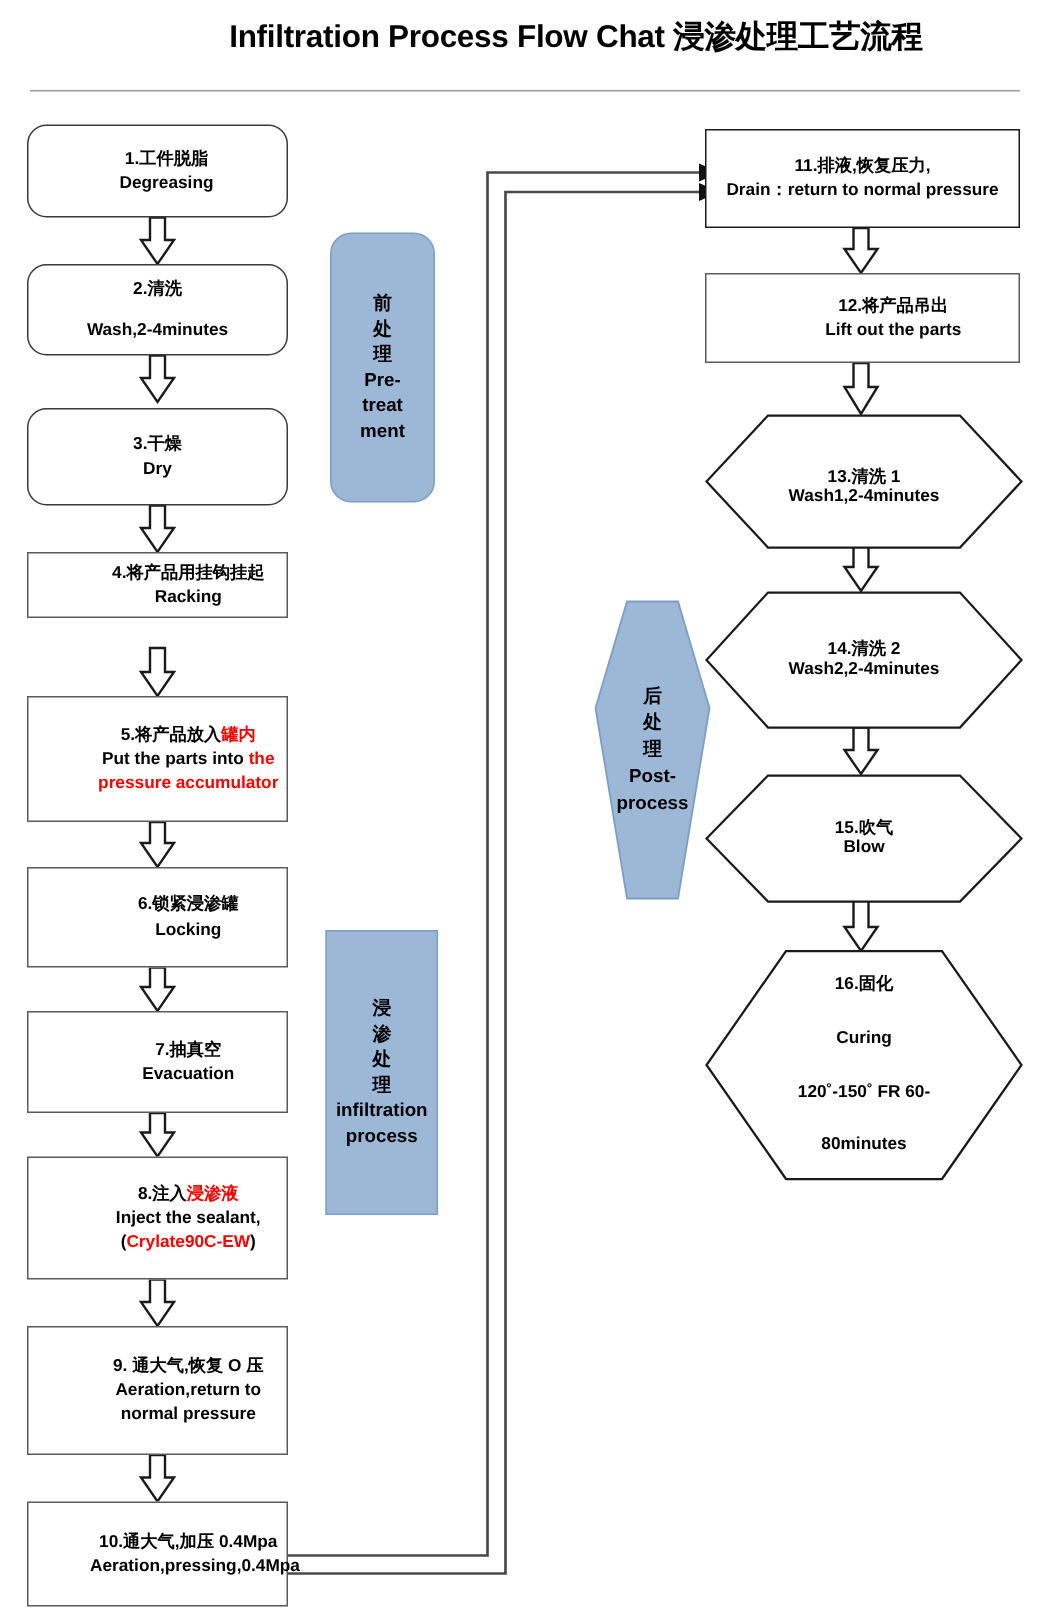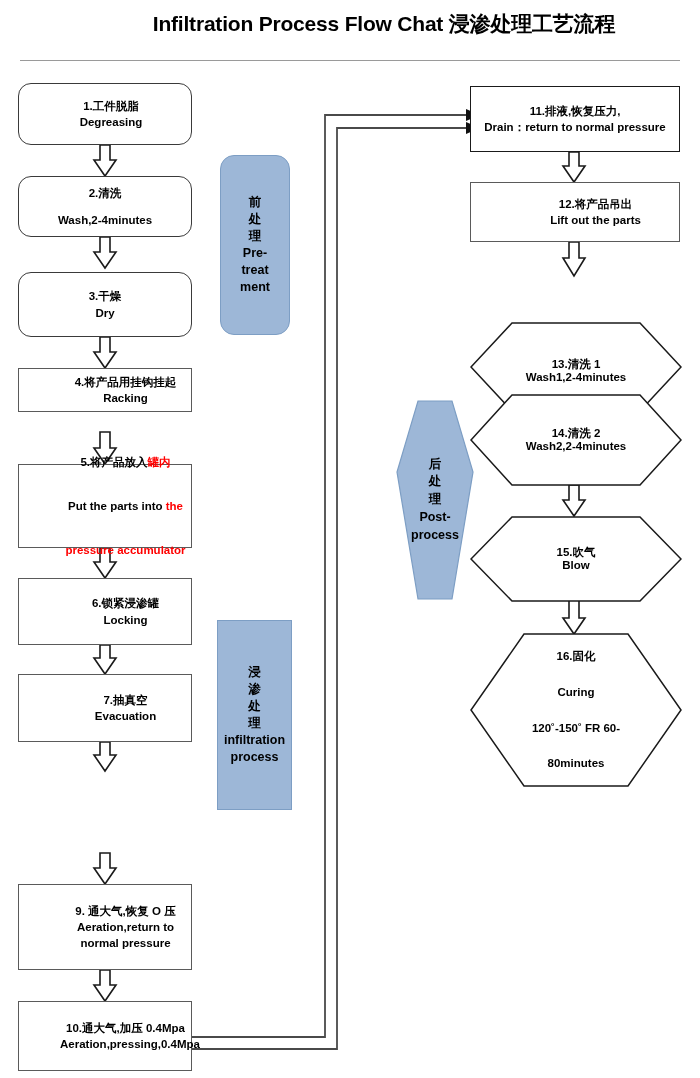--- a/index.html
+++ b/index.html
@@ -128,36 +128,41 @@
   <div class="node rounded" style="left:18px;top:272px;width:174px;height:65px;">
     <span class="ln">3.干燥</span>
     <span class="ln">Dry</span>
   </div>
 
   <div class="node rect" style="left:18px;top:368px;width:174px;height:44px;">
     <span class="ln">4.将产品用挂钩挂起</span>
     <span class="ln">Racking</span>
   </div>
 
-  <div class="node rect" style="left:18px;top:464px;width:174px;height:84px;gap:28px;">
+  <div class="node rect" style="left:18px;top:464px;width:174px;height:84px;">
     <span class="ln"><span>5.将产品放入</span><span class="redtxt">罐内</span></span>
     <span class="ln"><span>Put the parts into </span><span class="redtxt">the</span></span>
     <span class="ln redtxt">pressure accumulator</span>
   </div>
 
   <div class="node rect" style="left:18px;top:578px;width:174px;height:67px;">
     <span class="ln">6.锁紧浸渗罐</span>
     <span class="ln">Locking</span>
   </div>
 
   <div class="node rect" style="left:18px;top:674px;width:174px;height:68px;">
     <span class="ln">7.抽真空</span>
     <span class="ln">Evacuation</span>
   </div>
 
+  <div class="node rect" style="left:18px;top:771px;width:174px;height:82px;">
+    <span class="ln"><span>8.注入</span><span class="redtxt">浸渗液</span></span>
+    <span class="ln">Inject the sealant,</span>
+    <span class="ln"><span>(</span><span class="redtxt">Crylate90C-EW</span><span>)</span></span>
+  </div>
 
   <div class="node rect" style="left:18px;top:884px;width:174px;height:86px;">
     <span class="ln">9. 通大气,恢复 O 压</span>
     <span class="ln">Aeration,return to</span>
     <span class="ln">normal pressure</span>
   </div>
 
   <div class="node rect" style="left:18px;top:1001px;width:174px;height:70px;">
     <span class="ln">10.通大气,加压 0.4Mpa</span>
     <span class="ln">Aeration,pressing,0.4Mpa</span>
@@ -166,21 +171,21 @@
   <div class="node rect-dark" style="left:470px;top:86px;width:210px;height:66px;">
     <span class="ln">11.排液,恢复压力,</span>
     <span class="ln">Drain：return to normal pressure</span>
   </div>
 
   <div class="node rect" style="left:470px;top:182px;width:210px;height:60px;">
     <span class="ln">12.将产品吊出</span>
     <span class="ln">Lift out the parts</span>
   </div>
 
-  <div class="hexnode" style="left:470px;top:276px;width:212px;height:98px;margin-top:46px;">
+  <div class="hexnode" style="left:470px;top:276px;width:212px;height:98px;">
     <svg width="212" height="90" viewBox="0 0 212 90">
       <polygon points="42,1 170,1 211,45 170,89 42,89 1,45" fill="#ffffff" stroke="#1a1a1a" stroke-width="1.5"></polygon>
     </svg>
     <div class="hextext">
       <span class="ln">13.清洗 1</span>
       <span class="ln">Wash1,2-4minutes</span>
     </div>
   </div>
 
   <div class="hexnode" style="left:470px;top:394px;width:212px;height:92px;">

